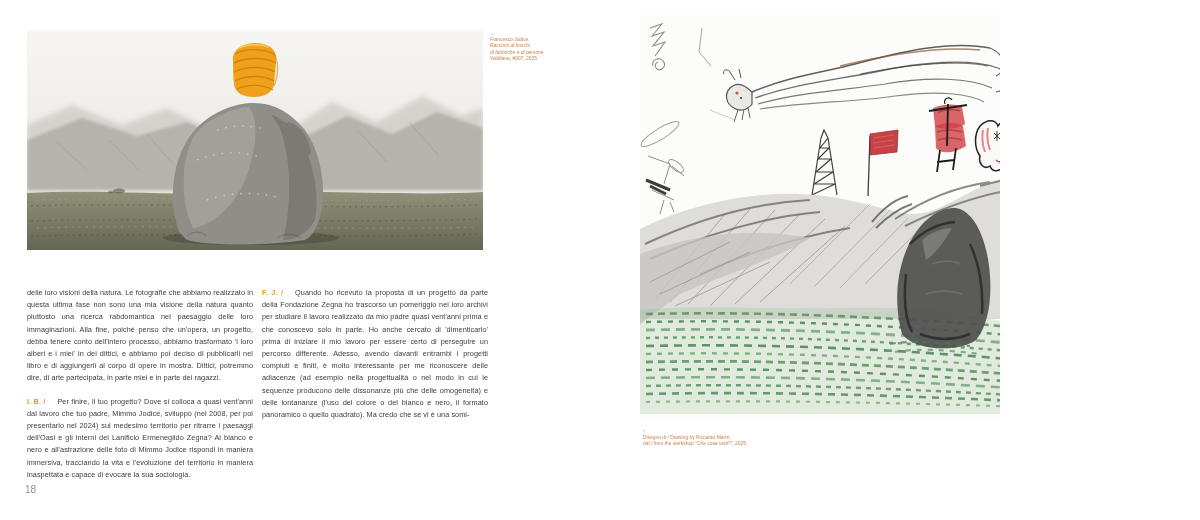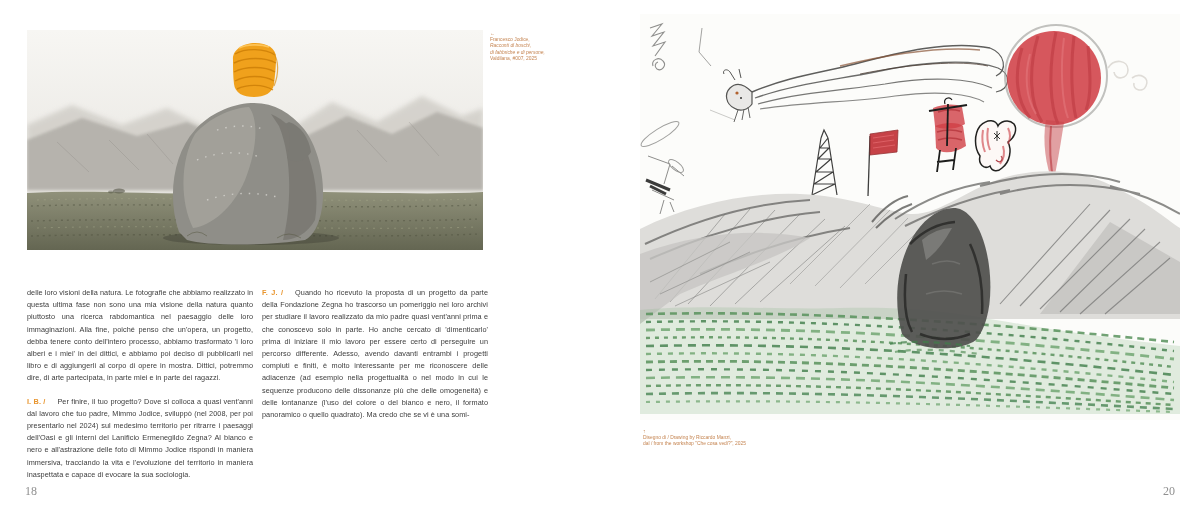--- a/index.html
+++ b/index.html
@@ -1,32 +1,32 @@
 <!DOCTYPE html>
 <html><head>
 <meta charset="utf-8">
 <style>
   html,body{margin:0;padding:0;background:#ffffff;}
-  .spread{position:relative;width:1200px;height:520px;background:#ffffff;overflow:hidden;
+  .spread{position:relative;width:1000px;height:520px;background:#ffffff;overflow:hidden;
           font-family:"Liberation Sans",sans-serif;}
   .photo{position:absolute;left:27px;top:30px;width:456px;height:220px;}
   .photo svg{display:block;}
   .caption{position:absolute;font-size:4.9px;line-height:6.4px;color:#c4834f;}
   .caption .mark{display:block;font-size:5px;line-height:5px;margin-bottom:1px;}
   .caption .italic{font-style:italic;}
   .photo-caption{left:490px;top:31px;width:78px;}
   .drawing-caption{left:643px;top:429px;width:210px;}
   .col{position:absolute;top:287px;width:226px;font-size:7.3px;line-height:12.2px;
        color:#3c3c3c;text-align:justify;letter-spacing:0.05px;}
   .col p{margin:0;}
   .col p + p{margin-top:11px;}
   .speaker{color:#e8952e;font-weight:700;margin-right:12px;}
   .col1{left:27px;}
   .col2{left:262px;}
-  .pagenum{position:absolute;top:484px;font-size:12px;color:#8f8f8f;font-family:Liberation Serif, serif;}
+  .pagenum{position:absolute;top:484px;font-size:10px;color:#8f8f8f;}
   .pagenum-left{left:25px;}
   .pagenum-right{left:1163px;}
   .drawing{position:absolute;left:640px;top:14px;width:540px;height:406px;}
 </style>
 </head>
 <body>
 
 <div class="spread">
 
   <div class="photo">

